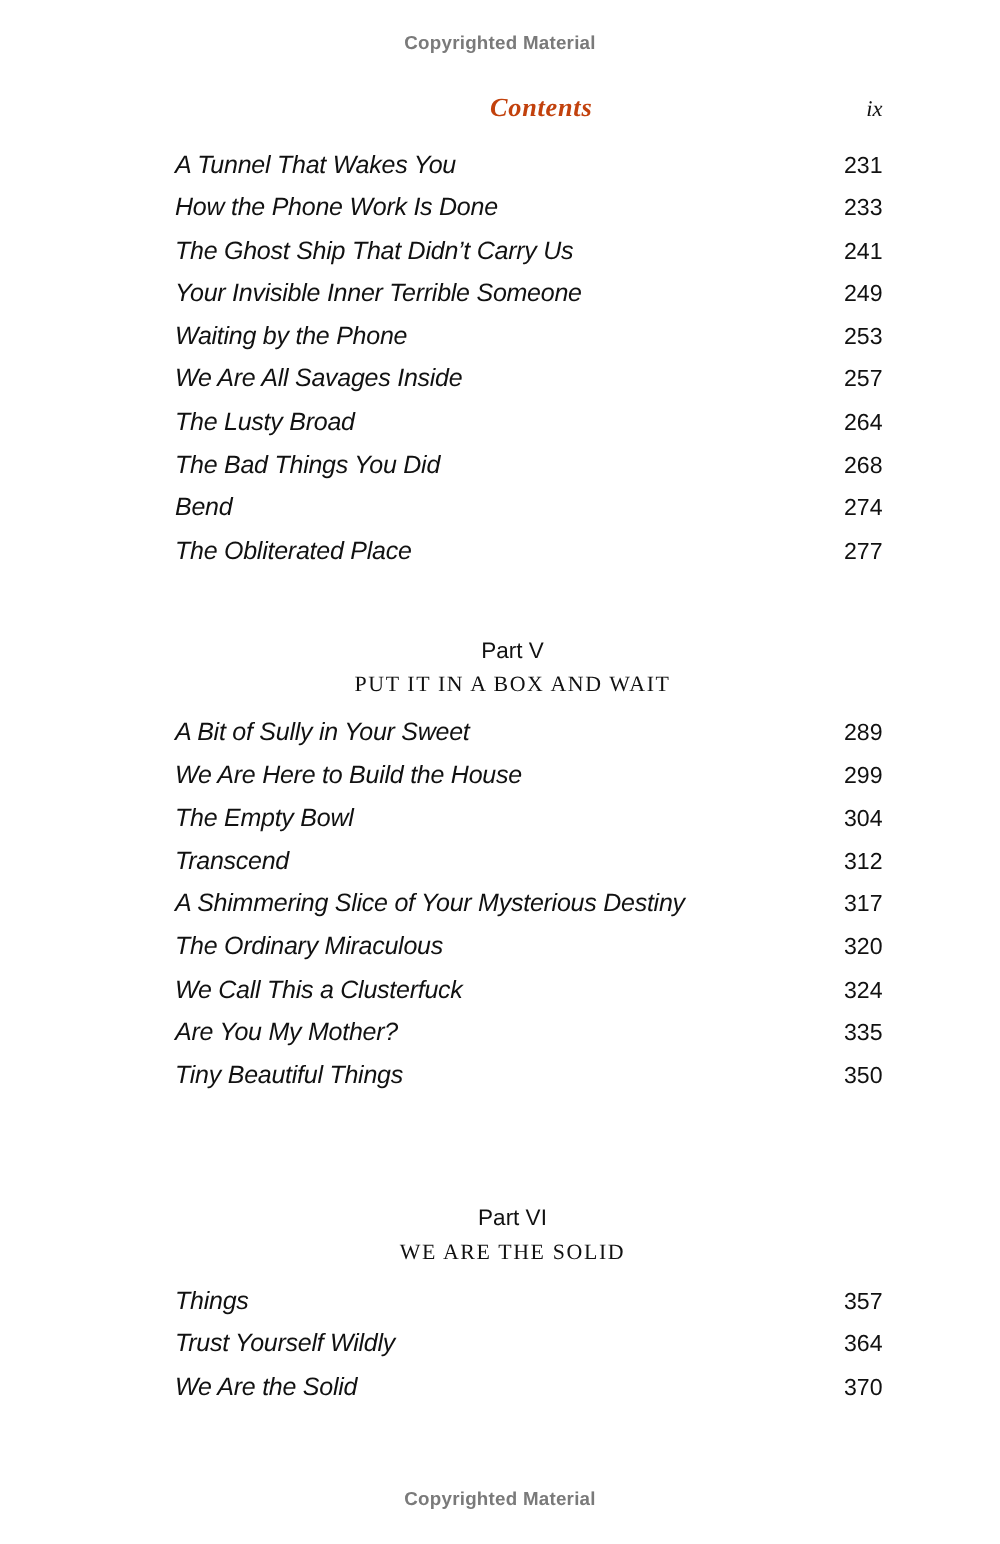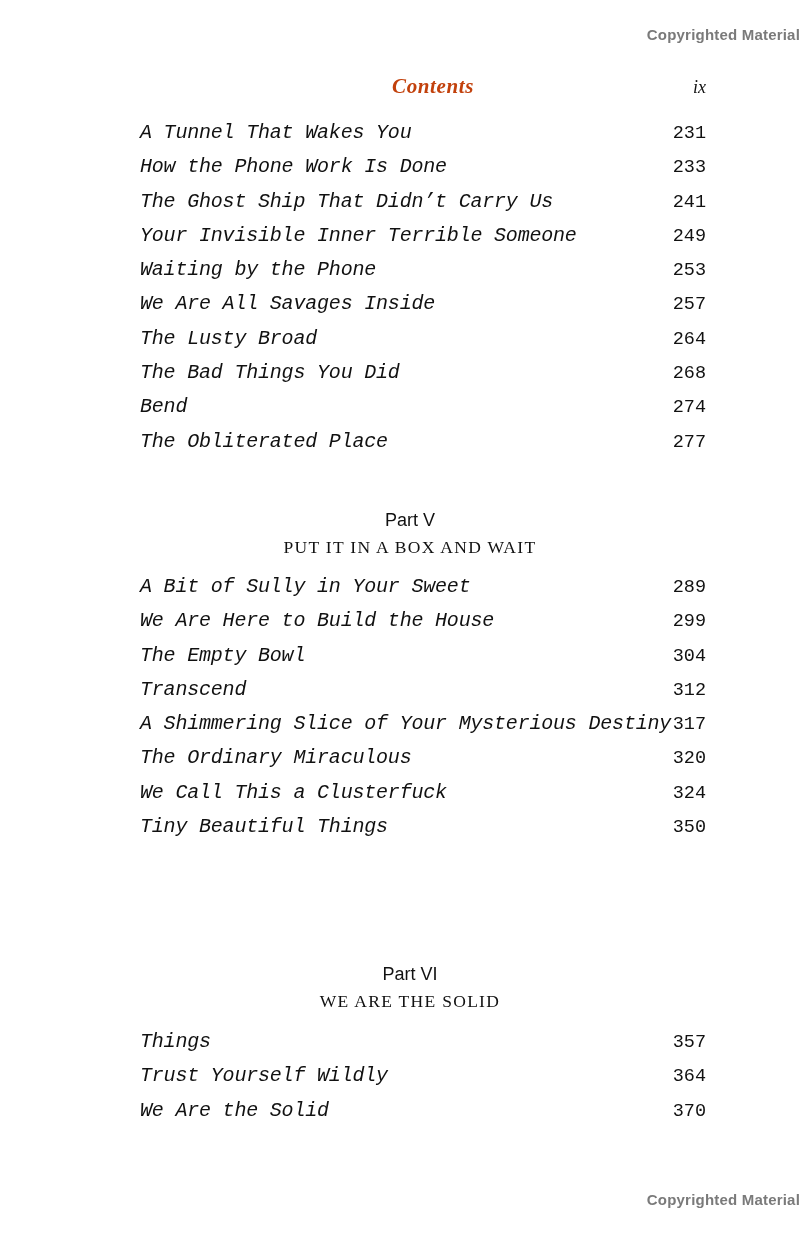--- a/index.html
+++ b/index.html
@@ -11,21 +11,21 @@
       width: 800px;
       height: 1235px;
       position: relative;
       overflow: hidden;
       color: #1a1a1a;
     }
     .watermark {
       position: absolute;
       left: 0;
       width: 800px;
-      text-align: right;
+      text-align: center;
       font-family: "Liberation Sans", sans-serif;
       font-weight: bold;
       font-size: 15px;
       color: #7a7a7a;
       letter-spacing: 0.2px;
     }
     .watermark.top { top: 26px; }
     .watermark.bottom { top: 1191px; }
 
     .running-head {
@@ -61,21 +61,21 @@
     .toc-block {
       position: absolute;
       left: 140px;
       width: 566px;
     }
     .toc-row {
       display: flex;
       justify-content: space-between;
       align-items: baseline;
       height: 34.3px;
-      font-family: Liberation Mono, monospace;
+      font-family: Liberation Sans, sans-serif;
       font-size: 20px;
       color: #111;
     }
     .toc-row .entry-title {
       font-style: italic;
       letter-spacing: -0.2px;
     }
     .toc-row .entry-page {
       font-style: normal;
       font-size: 18.5px;
@@ -183,20 +183,24 @@
     </div>
   <div class="toc-row">
       <span class="entry-title">The Ordinary Miraculous</span>
       <span class="entry-page">320</span>
     </div>
   <div class="toc-row">
       <span class="entry-title">We Call This a Clusterfuck</span>
       <span class="entry-page">324</span>
     </div>
   <div class="toc-row">
+      <span class="entry-title">Are You My Mother?</span>
+      <span class="entry-page">335</span>
+    </div>
+  <div class="toc-row">
       <span class="entry-title">Tiny Beautiful Things</span>
       <span class="entry-page">350</span>
     </div>
 </div>
 
 <div class="part-heading" style="top:960px;">
   <div class="part-label">Part VI</div>
   <div class="part-title">WE ARE THE SOLID</div>
 </div>
 

